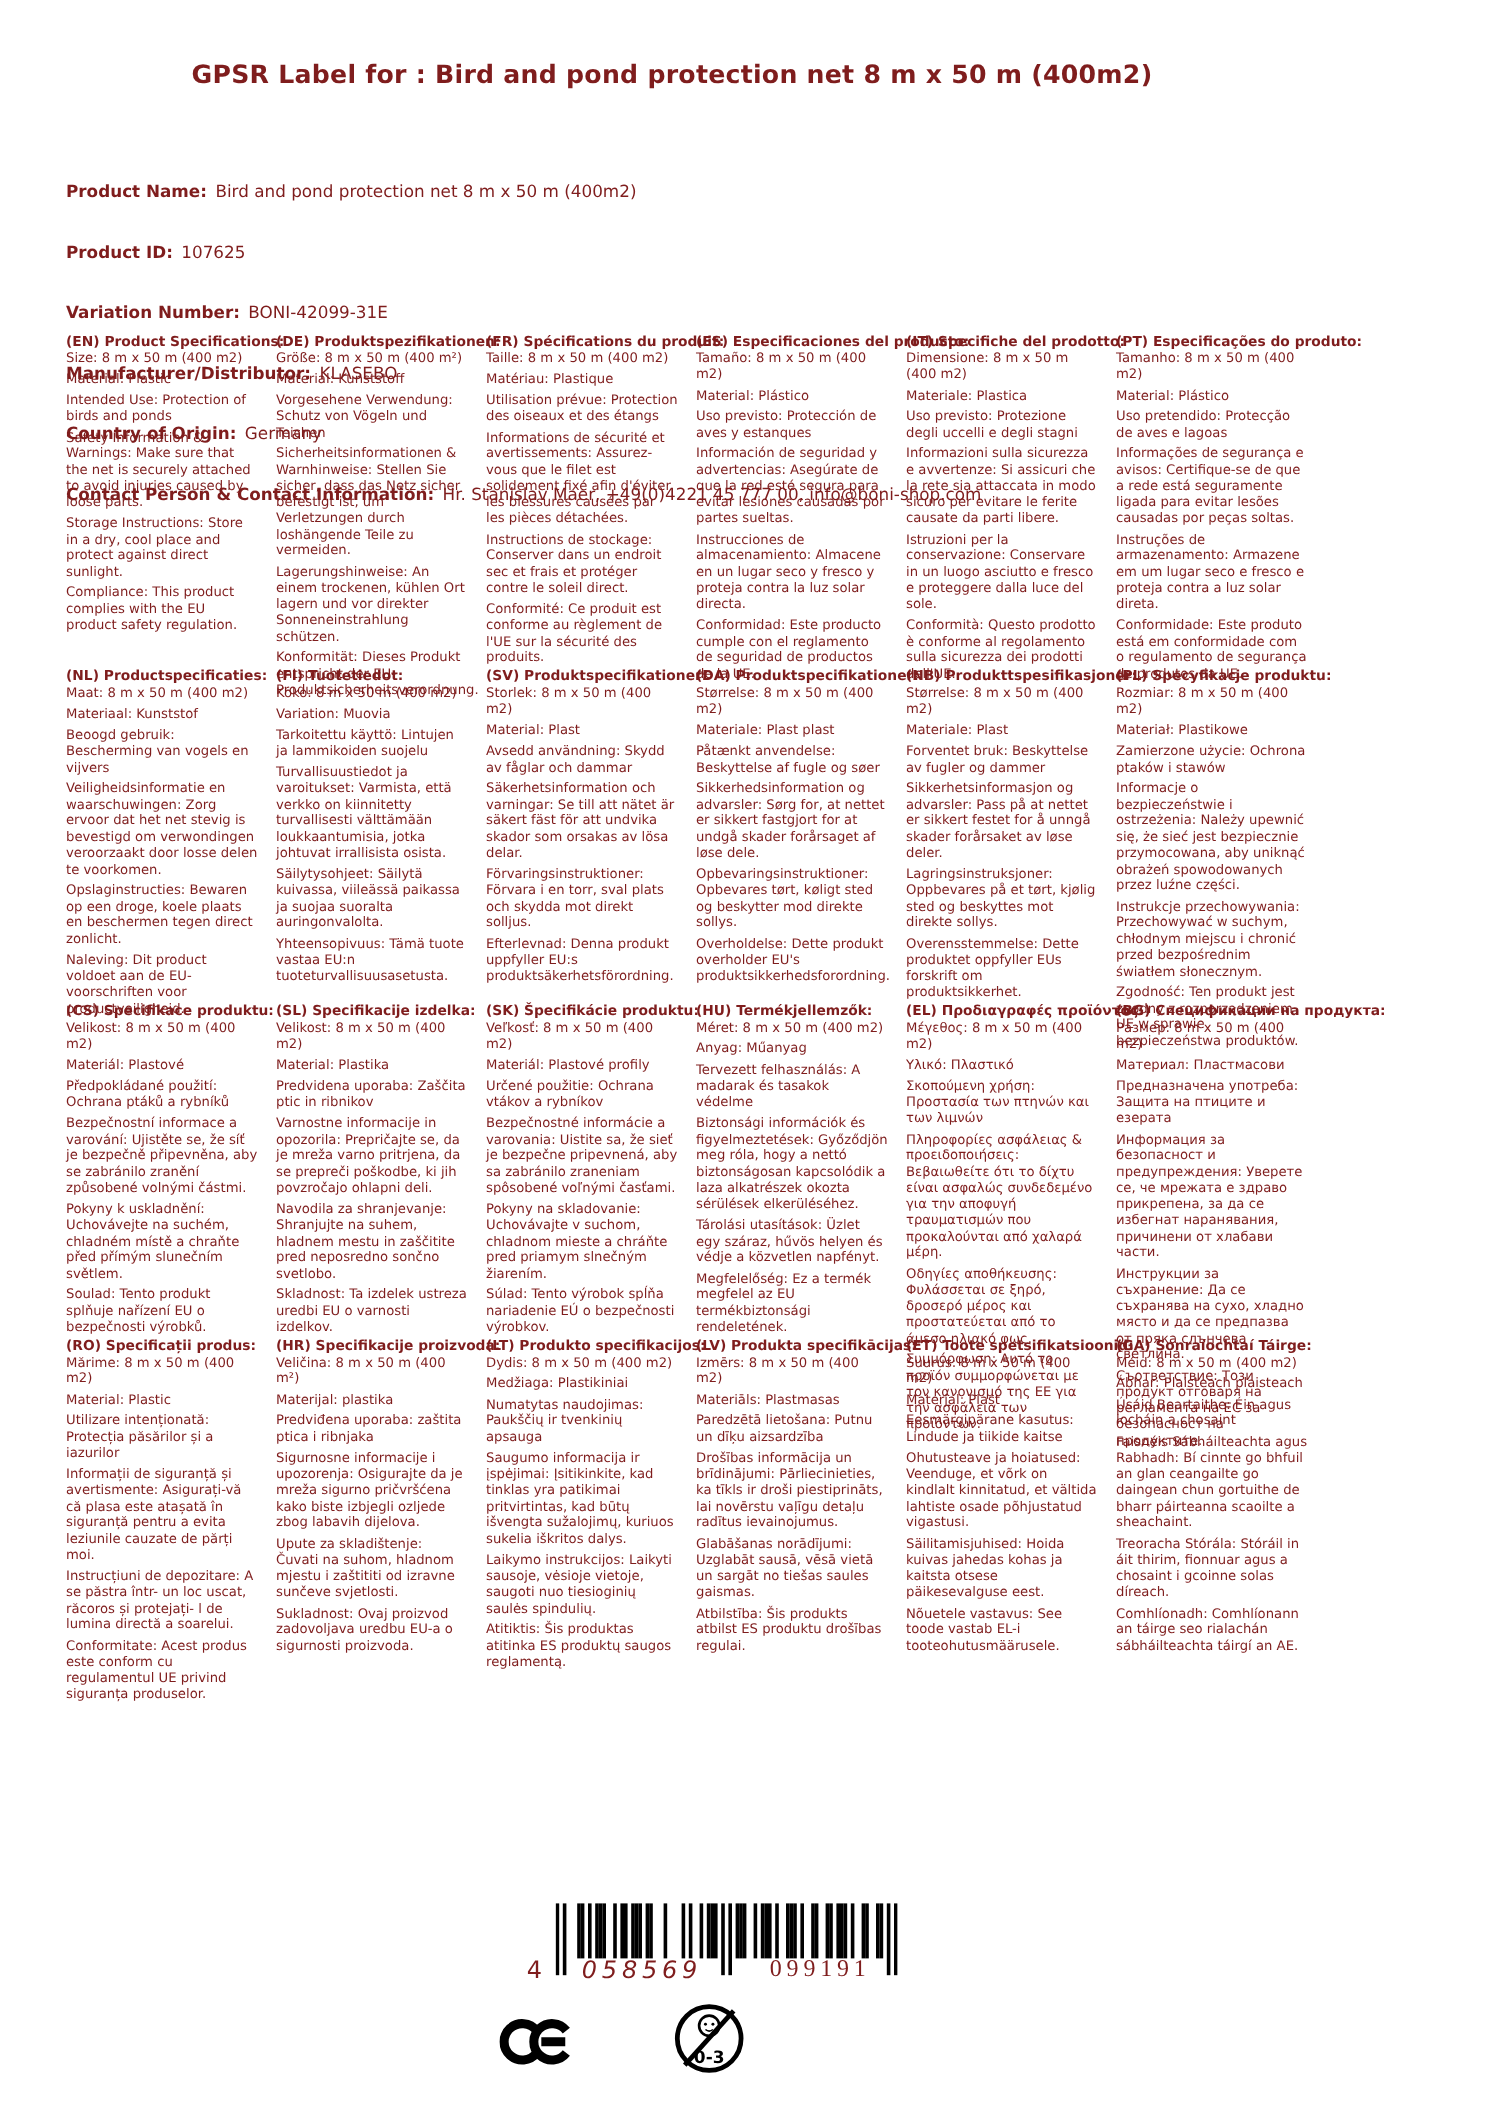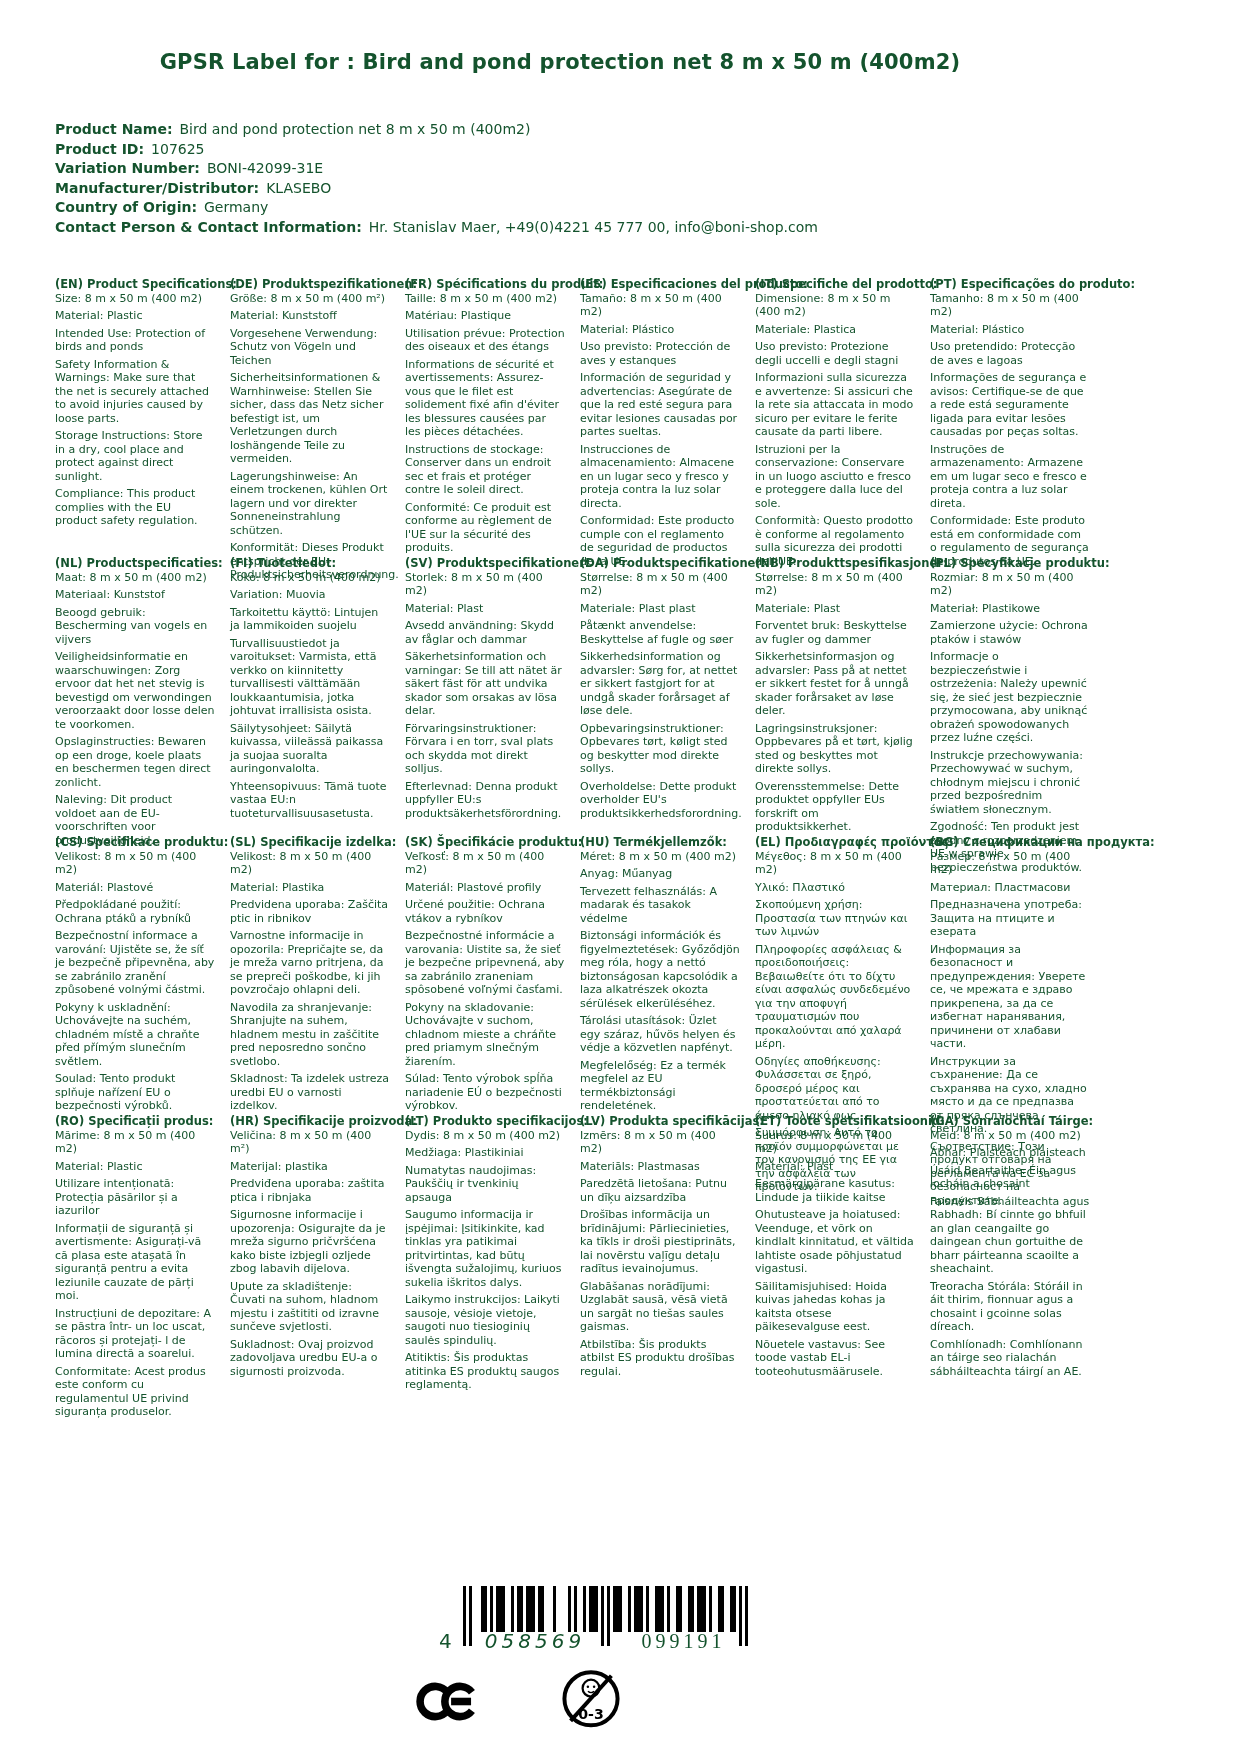--- a/index.html
+++ b/index.html
@@ -1,25 +1,25 @@
 <!DOCTYPE html>
 <html><head>
 <meta charset="utf-8">
 <style>
   html,body { margin:0; padding:0; background:#fff; }
   .page {
     position:relative; width:1205px; height:1754px; background:#fff;
-    font-family:"DejaVu Sans", sans-serif; color:#14532d; overflow:hidden;
+    font-family:"DejaVu Sans", sans-serif; color:#7f1d1d; overflow:hidden;
   }
   .title {
     position:absolute; top:50px; left:0; width:1120px; text-align:center;
     font-size:21px; font-weight:bold; letter-spacing:0.2px;
   }
   .product-info { position:absolute; left:55px; top:120px; font-size:14px; line-height:19.5px; }
-  .pi-line { white-space:nowrap; }
+  .pi-line { white-space:nowrap;margin-top:31px; }
   .pi-label { font-weight:bold; }
   .pi-value { margin-left:7px; }
 
   .lang-grid {
     position:absolute; left:55px; top:278px;
     display:grid; grid-template-columns:repeat(6,160px); column-gap:15px;
     grid-auto-rows:279px; font-size:11px; line-height:13.5px;
   }
   .lang-block { overflow:visible; }
   .lang-header { font-weight:bold; font-size:11.5px; white-space:nowrap; }

